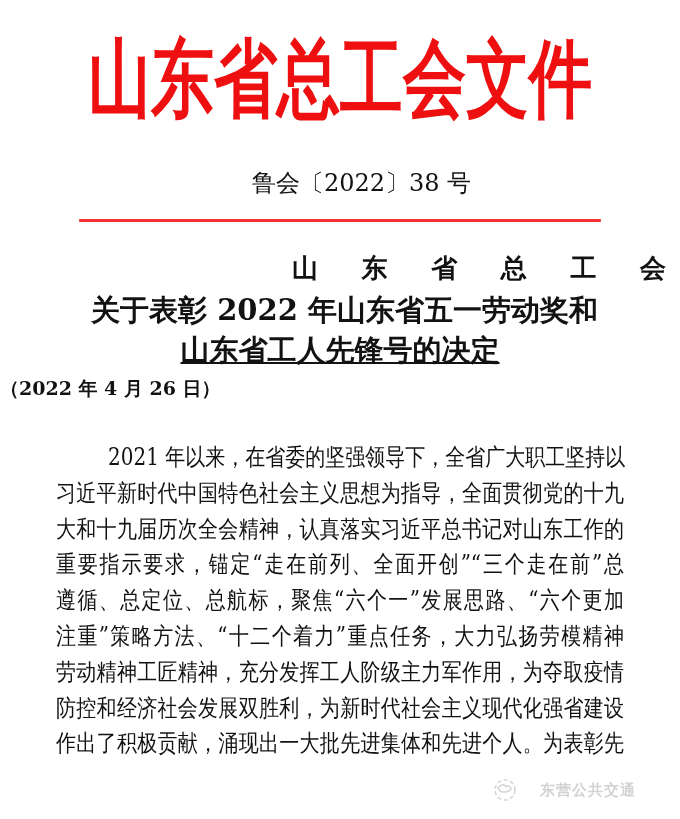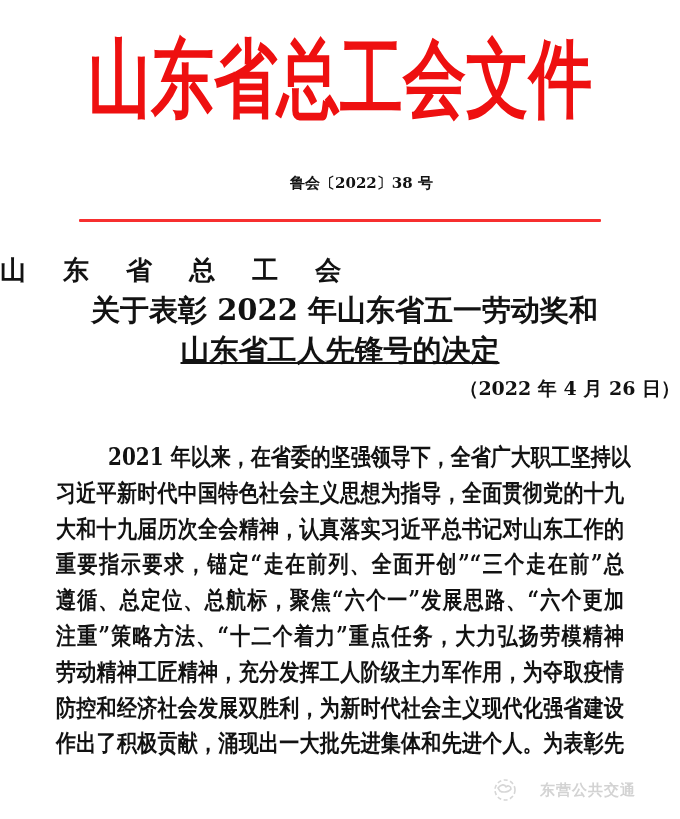--- a/index.html
+++ b/index.html
@@ -9,49 +9,50 @@
   }
   
   .masthead{
     position:absolute;top:24px;left:0;right:0;height:108px;line-height:108px;
     text-align:center;font-size:63px;font-weight:bold;color:var(--masthead-red,#ee1010);
     transform:scaleY(1.35);letter-spacing:0px;white-space:nowrap;
   }
   
   .docnum{
     position:absolute;top:170px;left:0;right:0;height:26px;line-height:26px;
-    text-align:center;font-size:15px;font-weight:bold;white-space:nowrap;padding-left:43px;
+    text-align:center;font-size:24px;font-weight:normal;white-space:nowrap;padding-left:43px;
   }
   
   .redline{
     position:absolute;top:219px;left:79px;width:522px;height:3px;
     background:var(--divider-red,#f72f2f);border-radius:1px;
   }
   
   .h-org{
     position:absolute;top:252px;left:0;right:0;height:36px;line-height:36px;
-    text-align:left;font-size:26px;font-weight:bold;letter-spacing:14px;padding-left:0;
+    text-align:right;font-size:26px;font-weight:bold;letter-spacing:14px;padding-left:0;
     white-space:nowrap;
+    font-family:Liberation Mono, monospace;
   }
   .h-line2{
     position:absolute;top:290px;left:9px;right:0;height:40px;line-height:40px;
     text-align:center;font-size:29px;font-weight:bold;white-space:nowrap;
   }
   .h-line3{
     position:absolute;top:330px;left:0;right:0;height:40px;line-height:40px;
     text-align:center;font-size:29px;font-weight:bold;white-space:nowrap;text-decoration:underline;
   }
   .h-date{
     position:absolute;top:374px;left:0;right:0;height:28px;line-height:28px;
-    text-align:right;font-size:19px;font-weight:bold;white-space:nowrap;
+    text-align:left;font-size:19px;font-weight:bold;white-space:nowrap;
   }
   
   .bodytext{
     position:absolute;top:440px;left:56px;width:568px;
-    font-size:20px;font-weight:bold;
+    font-size:20px;font-weight:normal;
   }
   .bodyline{
     height:35.8px;line-height:35.8px;
     text-align:justify;text-align-last:justify;
     transform:scaleY(1.18);
     white-space:nowrap;
   }
   .bodyline.indent{text-indent:52px;}
   
   .watermark{

